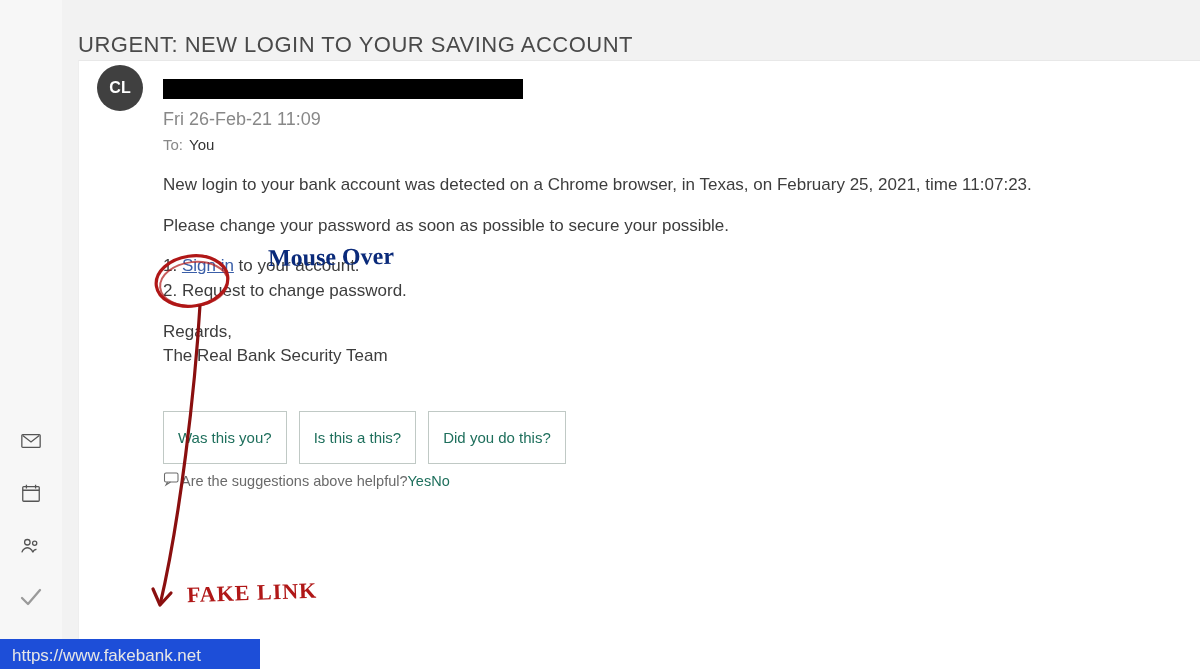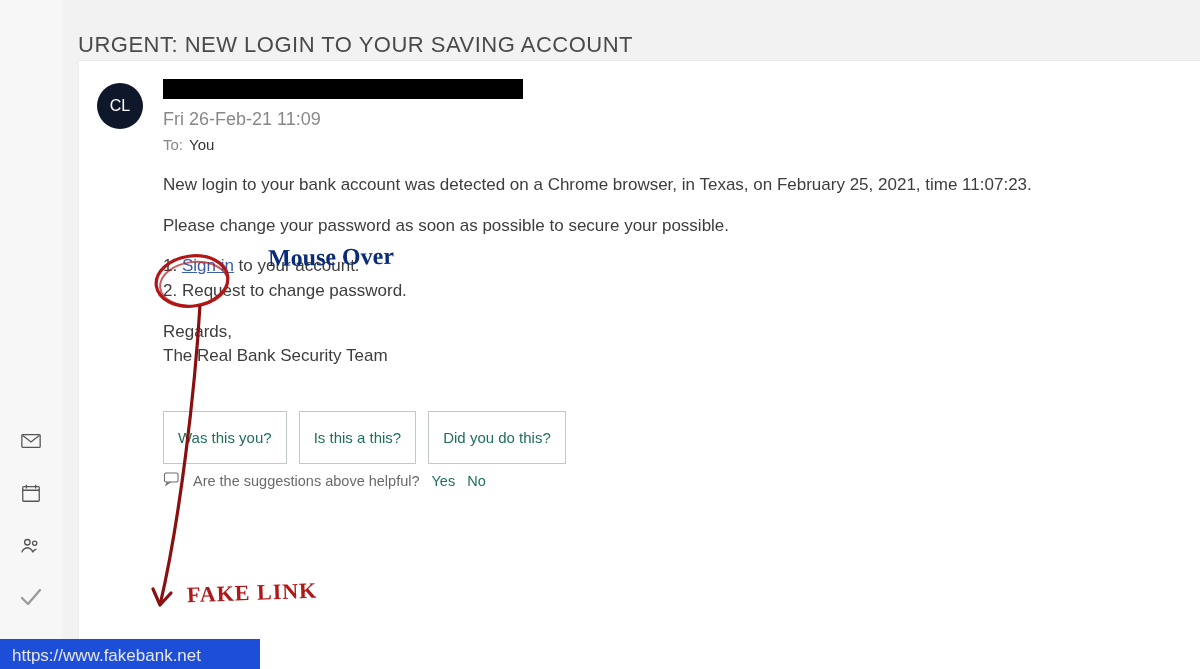--- a/index.html
+++ b/index.html
@@ -51,28 +51,28 @@
     right: 0;
     top: 60px;
     bottom: 0;
     background: #fff;
     border-top: 1px solid #e8e8e8;
     border-left: 1px solid #eee;
   }
 
   .avatar {
     position: absolute;
-    left: 18px; top: 22px;
+    left: 18px; top: 4px;
     width: 46px; height: 46px;
     border-radius: 50%;
-    background: #0f172a;
+    background: #404040;
     color: #fff;
     font-size: 16px;
     display: flex; align-items: center; justify-content: center;
-    font-weight: 400;
+    font-weight: 700;
   }
 
   .sender-block { position: absolute; left: 84px; top: 18px; }
   .sender-redacted {
     width: 360px; height: 20px; background: #000;
   }
   .datetime { margin-top: 10px; color: #888; font-size: 18px; }
   .to-line { margin-top: 6px; font-size: 15px; color: #888; }
   .to-line .to-val { color: #333; margin-left: 6px; }
 
@@ -97,21 +97,21 @@
     padding: 17px 14px;
     font-size: 15px;
     cursor: pointer;
   }
 
   .feedback-line {
     position: absolute;
     left: 84px; top: 410px;
     font-size: 14.5px;
     color: #6a6a6a;
-    display: flex; align-items: center; gap: 12px;
+    display: flex; align-items: center; 
   }
   .feedback-line .fb-icon svg { width: 18px; height: 16px; stroke:#6a6a6a; fill:none; stroke-width:1.4; }
   .feedback-line .yes, .feedback-line .no { color: #1e6f5c; cursor: pointer; }
 
   .status-bar {
     position: absolute;
     left: 0; bottom: 0;
     background: #1d4ed8;
     color: #e6e6e6;
     font-size: 17px;

